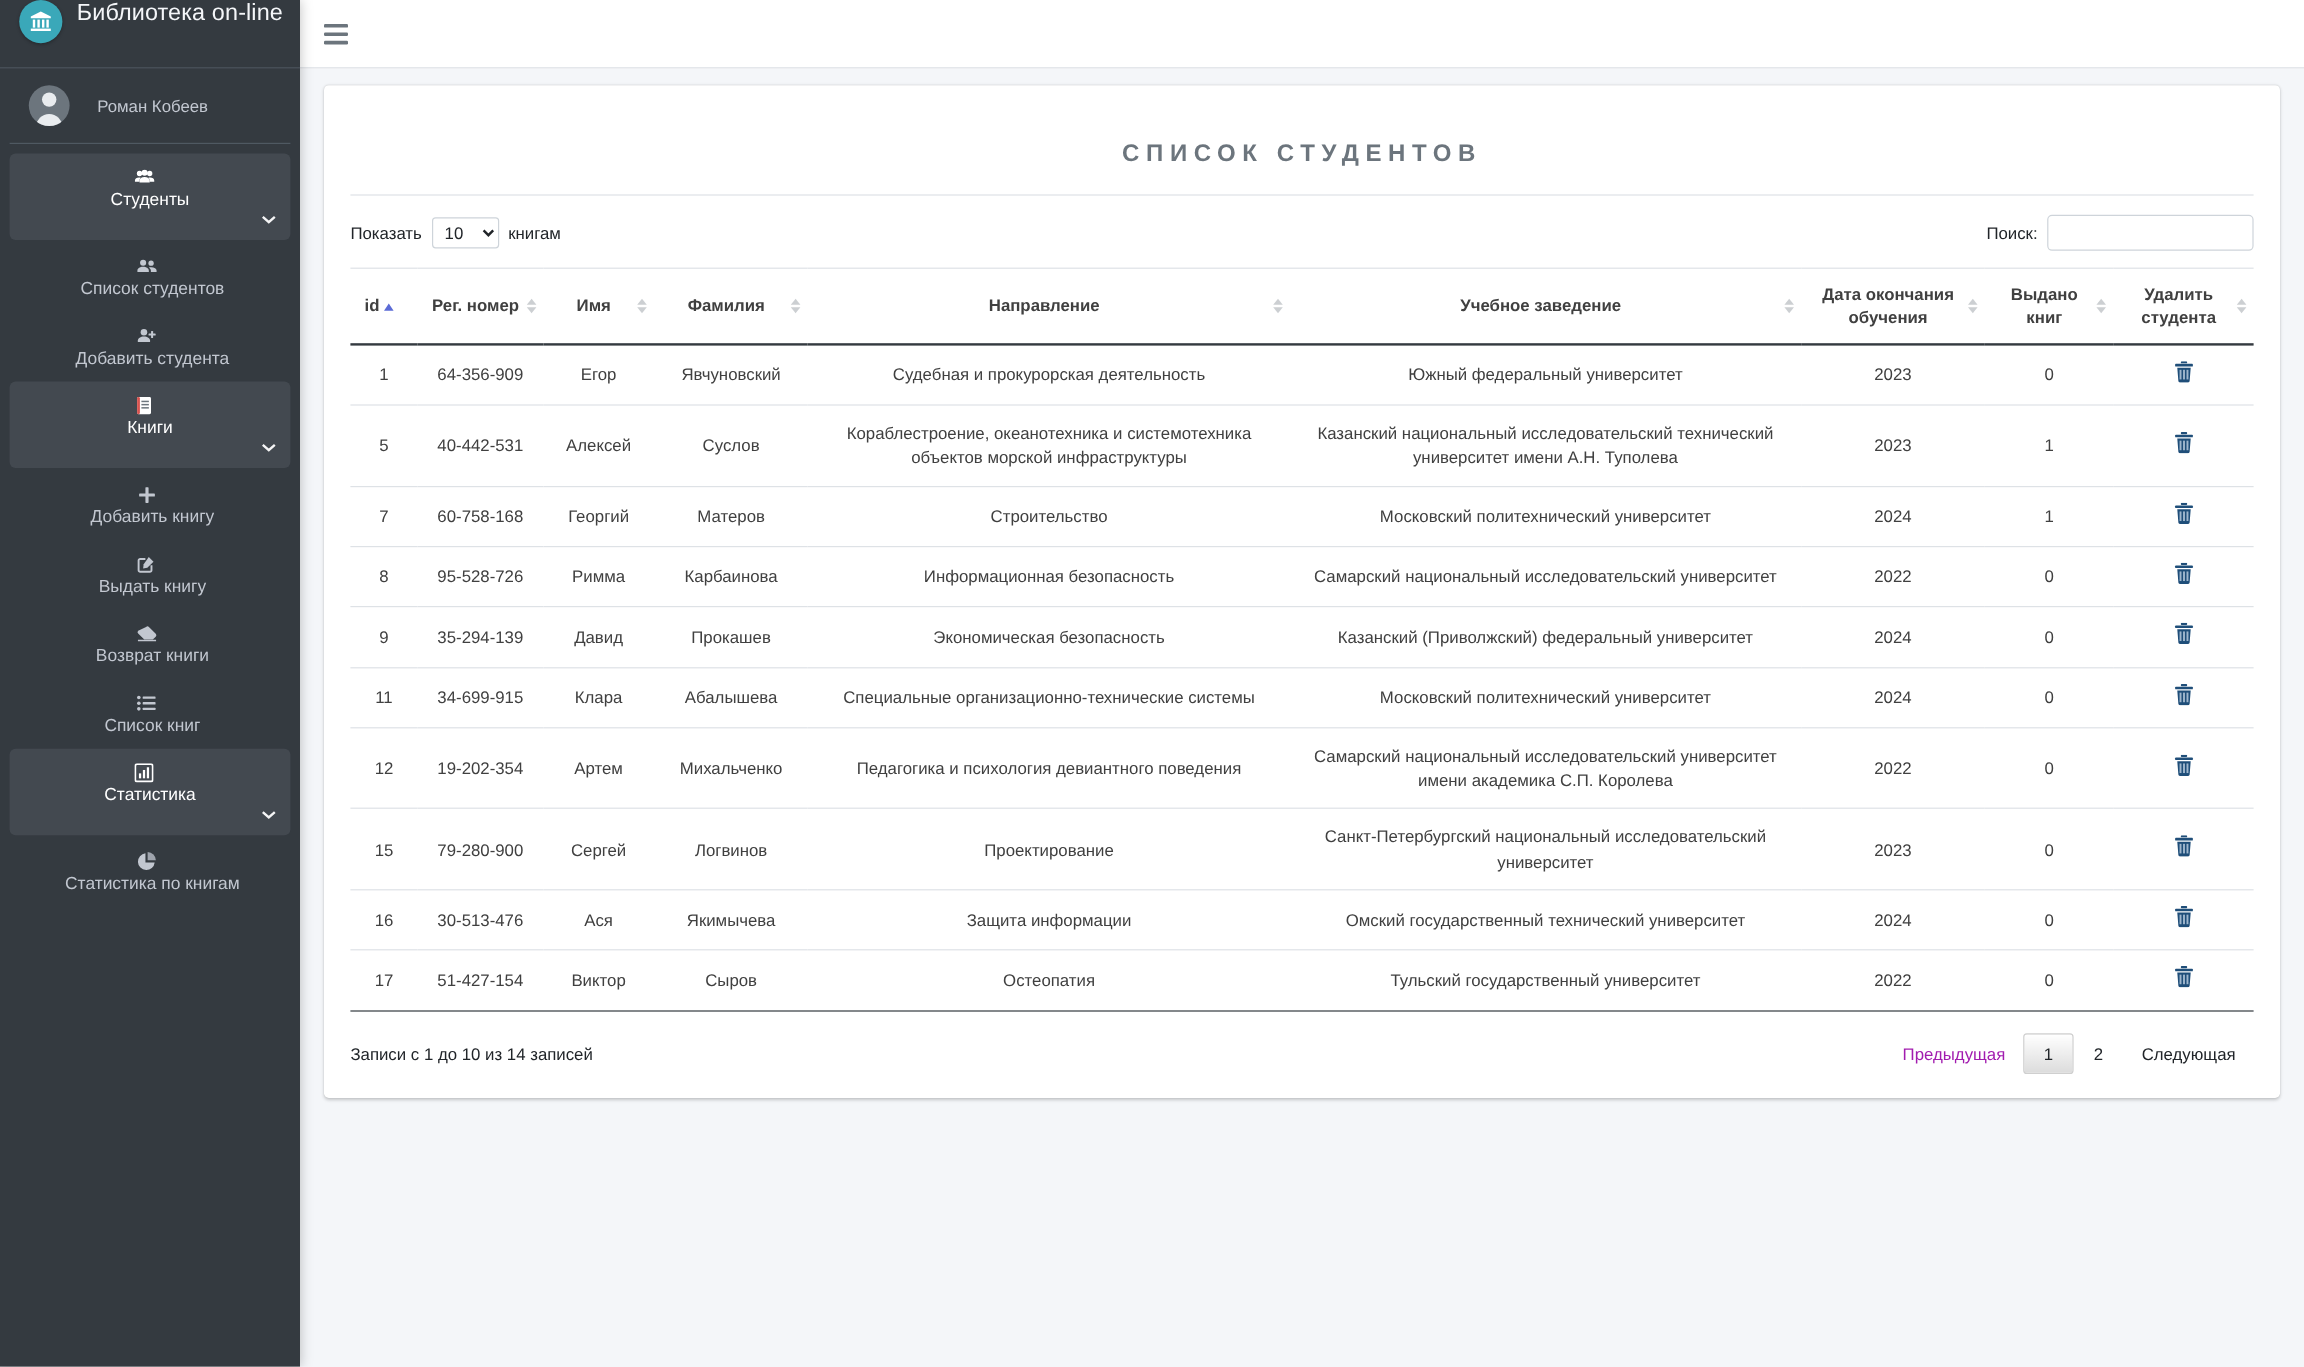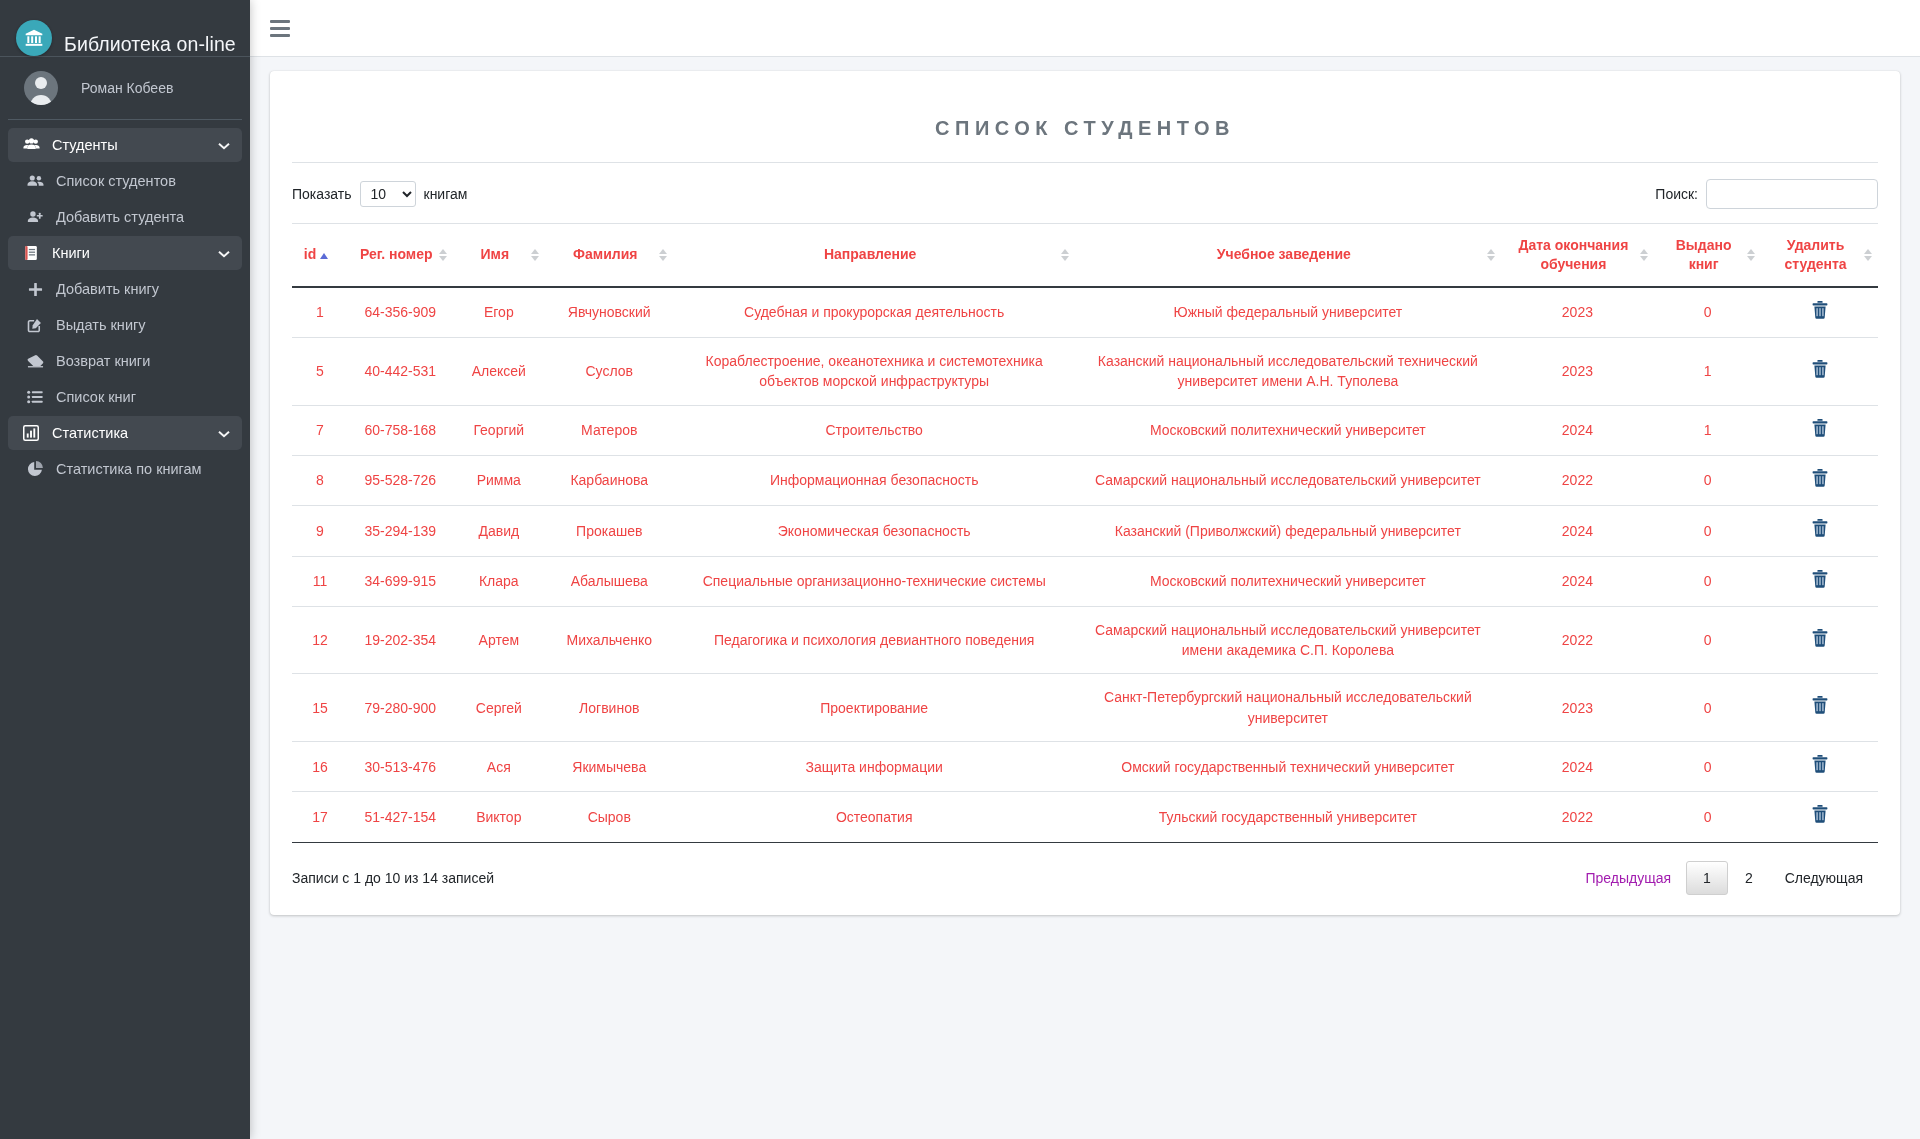--- a/index.html
+++ b/index.html
@@ -17,21 +17,21 @@
   
   .sidebar {
     position: absolute; left: 0; top: 0;
     width: 250px; height: 1139px;
     background: #343a40;
     color: #c2c7d0;
     z-index: 5;
     box-shadow: 0 0 10px rgba(0,0,0,.25);
   }
   .brand {
-    display: flex; align-items: flex-end;
+    display: flex; align-items: flex-start;
     height: 57px; padding: 0 16px;
     border-bottom: 1px solid #4b545c;
     text-decoration: none;
   }
   .brand-logo {
     width: 36px; height: 36px; border-radius: 50%;
     background: #3aa8b9;
     display: flex; align-items: center; justify-content: center;
     flex: 0 0 auto;
     box-shadow: 0 1px 3px rgba(0,0,0,.3);
@@ -81,20 +81,21 @@
   .nav-item { margin-bottom: 2px; }
   .nav-link {
     display: flex; align-items: center;
     padding: 9px 12px;
     border-radius: 5px;
     color: #c2c7d0;
     font-size: 14.5px;
     text-decoration: none;
     white-space: nowrap;
     cursor: pointer;
+    flex-direction: column;
   }
   .nav-link.header-link { color: #fff; }
   .nav-link.active-parent { background: #434950; color: #fff; }
   .nav-icon {
     width: 22px; display: inline-flex; align-items: center; justify-content: center;
     margin-right: 10px; flex: 0 0 22px;
   }
   .nav-icon svg { display: block; }
   .nav-label { flex: 1 1 auto; }
   .chevron { margin-left: auto; opacity: .95; }
@@ -169,21 +170,21 @@
     padding: 4px 8px;
     color: #212529;
     background: #fff;
     outline: none;
   }
 
   table.dt {
     width: 100%;
     border-collapse: collapse;
     font-size: 14px;
-    color: #ef4444;
+    color: #404040;
   }
   table.dt thead th {
     border-bottom: 2px solid #343a40;
     border-top: 1px solid #dee2e6;
     padding: 12px 18px 12px 10px;
     font-weight: 700;
     text-align: center;
     vertical-align: middle;
     position: relative;
     cursor: pointer;

